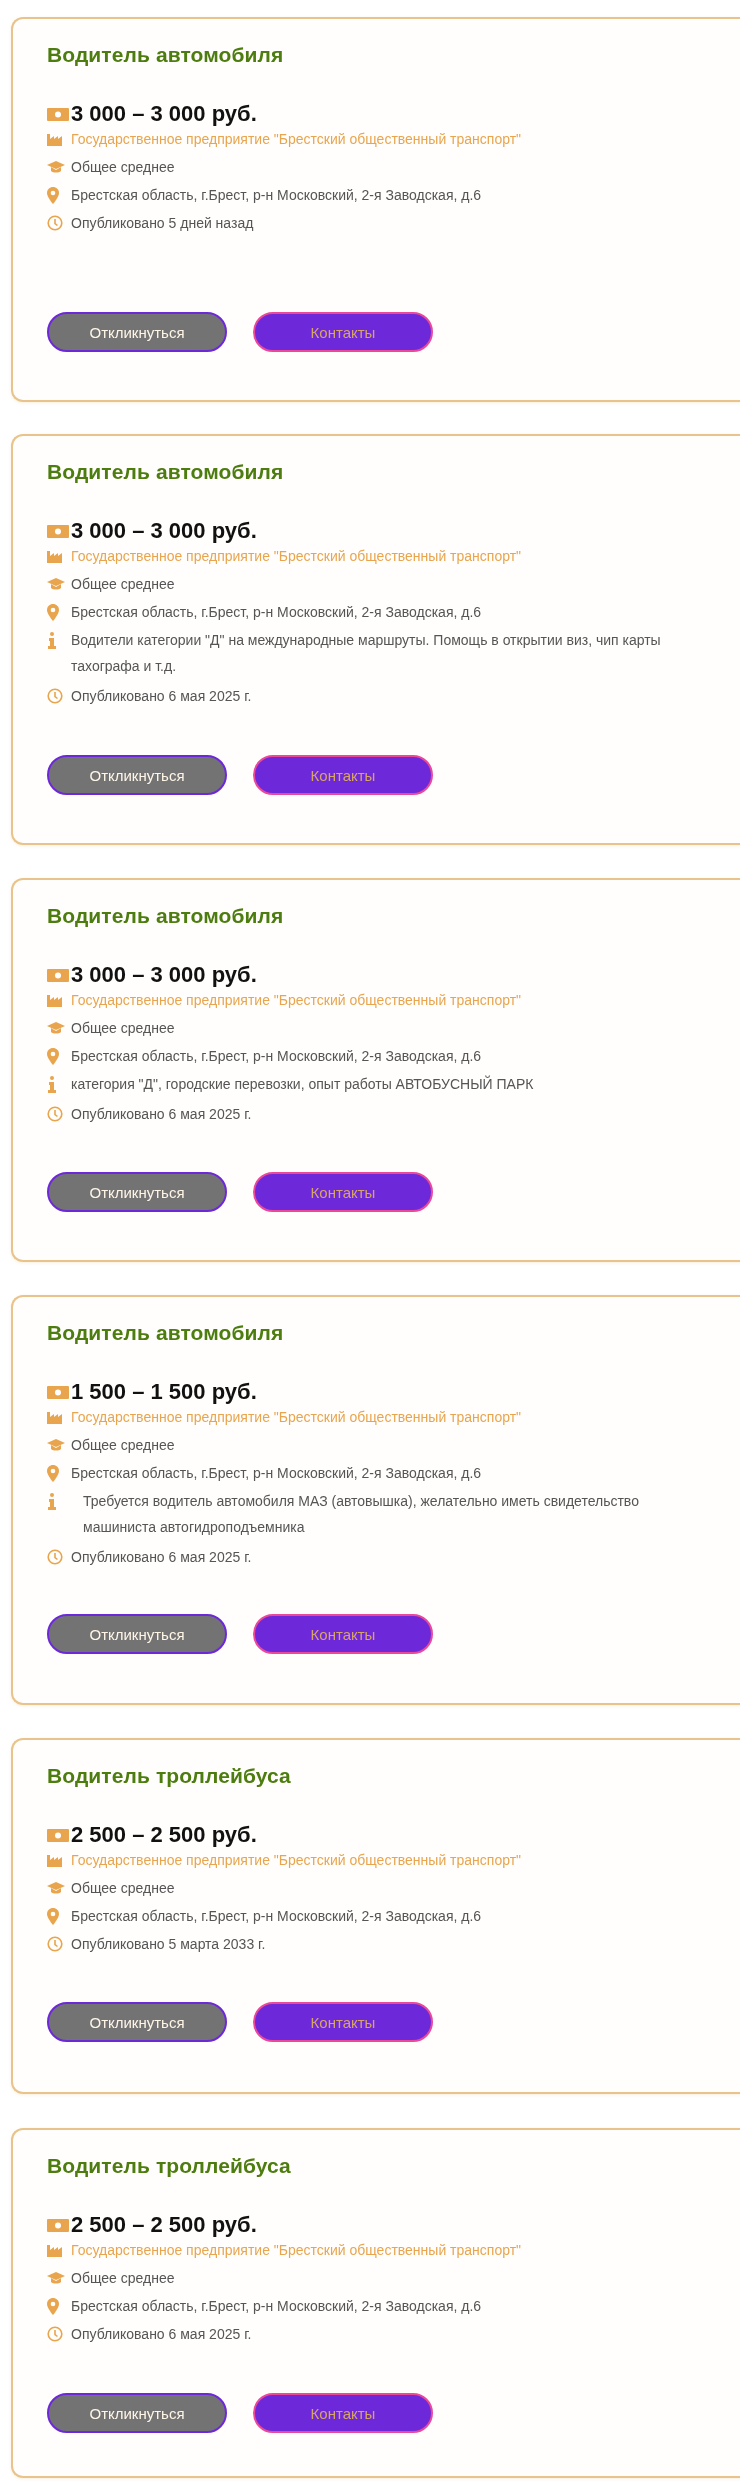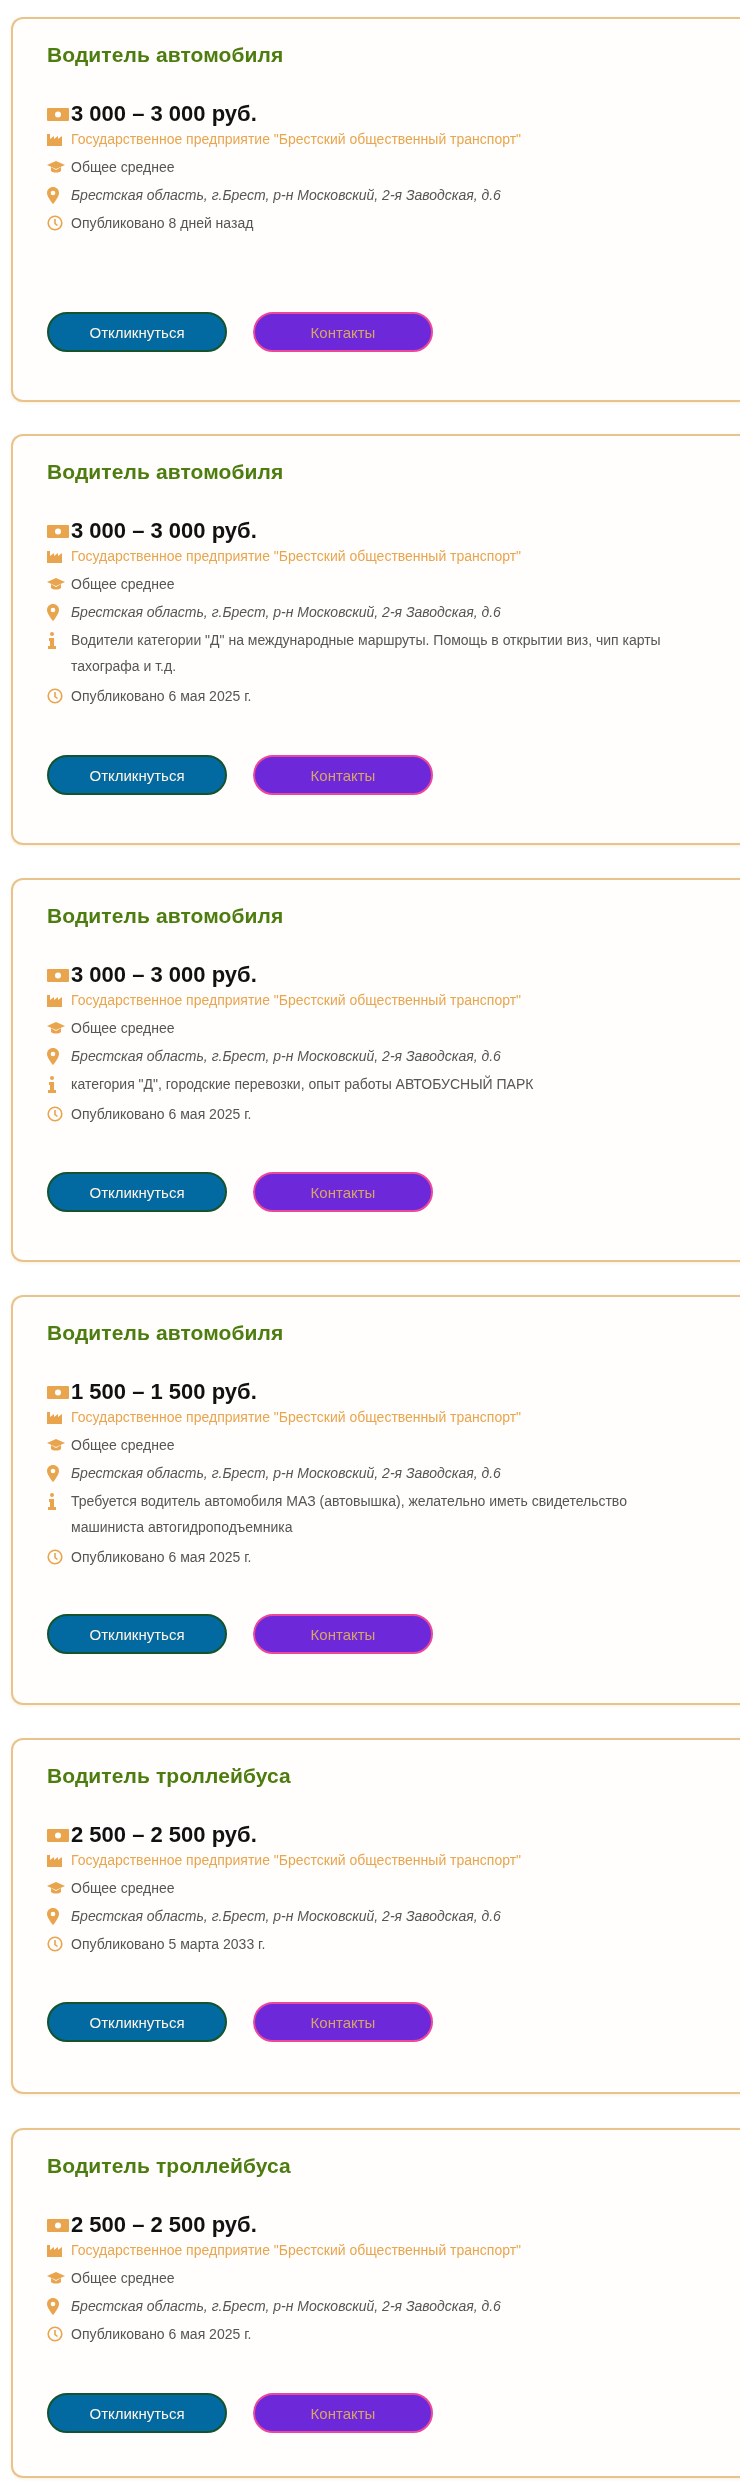--- a/index.html
+++ b/index.html
@@ -21,29 +21,29 @@
   .salary {
     position: absolute; left: 34px; top: 82px;
     display: flex; align-items: center;
     font-size: 22px; font-weight: bold; color: #111111;
   }
   .money-icon { width: 22px; height: 15px; margin-right: 2px; display: inline-block; }
   .rows { position: absolute; left: 34px; top: 109px; right: 40px; }
   .row { display: flex; align-items: flex-start; font-size: 14px; line-height: 22px; color: #555555; margin-bottom: 6px; }
   .row .ico { width: 20px; height: 22px; flex: 0 0 20px; display: flex; align-items: center; justify-content: flex-start; margin-right: 4px; }
   .row.company .txt { color: #e8a54e; }
-  .row.address .txt { font-style: italic; }
+  .row.address .txt { }
   .row.info .txt { max-width: 660px; line-height: 26px; margin-top: -2px; }
   .buttons { position: absolute; left: 34px; display: flex; gap: 26px; }
   .btn {
     width: 180px; height: 40px; border-radius: 20px;
     font-family: "Liberation Sans", sans-serif; font-size: 15px;
     display: flex; align-items: center; justify-content: center; cursor: pointer;
   }
-  .btn-respond { background: #0369a1; color: #fff6e8; border: 2px solid #14532d; text-align: right; }
+  .btn-respond { background: #737373; color: #fff6e8; border: 2px solid #6d28d9; text-align: right; }
   .btn-contacts { background: #6d28d9; color: #d9a566; border: 2px solid #ec4899; }
 </style>
 </head>
 <body>
 
 <div class="list">
 
   <div class="card" style="top:17px;height:385px;">
     <div class="card-title">Водитель автомобиля</div>
     <div class="salary">
@@ -80,21 +80,21 @@
           </span>
         <span class="txt">Брестская область, г.Брест, р-н Московский, 2-я Заводская, д.6</span>
       </div>
       <div class="row">
         <span class="ico">
             <svg width="16" height="16" viewBox="0 0 16 16">
               <circle cx="8" cy="8" r="6.8" fill="none" stroke="#e8a54e" stroke-width="1.6"></circle>
               <path d="M8 4v4.5l2.5 2" fill="none" stroke="#e8a54e" stroke-width="1.6"></path>
             </svg>
           </span>
-        <span class="txt">Опубликовано 8 дней назад</span>
+        <span class="txt">Опубликовано 5 дней назад</span>
       </div>
     </div>
     <div class="buttons" style="top:293px;">
       <button class="btn btn-respond">Откликнуться</button>
       <button class="btn btn-contacts">Контакты</button>
     </div>
   </div>
 
   <div class="card" style="top:434px;height:411px;">
     <div class="card-title">Водитель автомобиля</div>
@@ -254,21 +254,21 @@
           </span>
         <span class="txt">Брестская область, г.Брест, р-н Московский, 2-я Заводская, д.6</span>
       </div>
       <div class="row info">
         <span class="ico">
             <svg width="10" height="17" viewBox="0 0 10 17">
               <circle cx="5" cy="2" r="2" fill="#e8a54e"></circle>
               <path d="M2 6h5v8h2v3H1v-3h2V9H2z" fill="#e8a54e"></path>
             </svg>
           </span>
-        <span class="txt" style="max-width:560px;">Требуется водитель автомобиля МАЗ (автовышка), желательно иметь свидетельство машиниста автогидроподъемника</span>
+        <span class="txt" style="max-width:560px;margin-left:12px;">Требуется водитель автомобиля МАЗ (автовышка), желательно иметь свидетельство машиниста автогидроподъемника</span>
       </div>
       <div class="row">
         <span class="ico">
             <svg width="16" height="16" viewBox="0 0 16 16">
               <circle cx="8" cy="8" r="6.8" fill="none" stroke="#e8a54e" stroke-width="1.6"></circle>
               <path d="M8 4v4.5l2.5 2" fill="none" stroke="#e8a54e" stroke-width="1.6"></path>
             </svg>
           </span>
         <span class="txt">Опубликовано 6 мая 2025 г.</span>
       </div>

